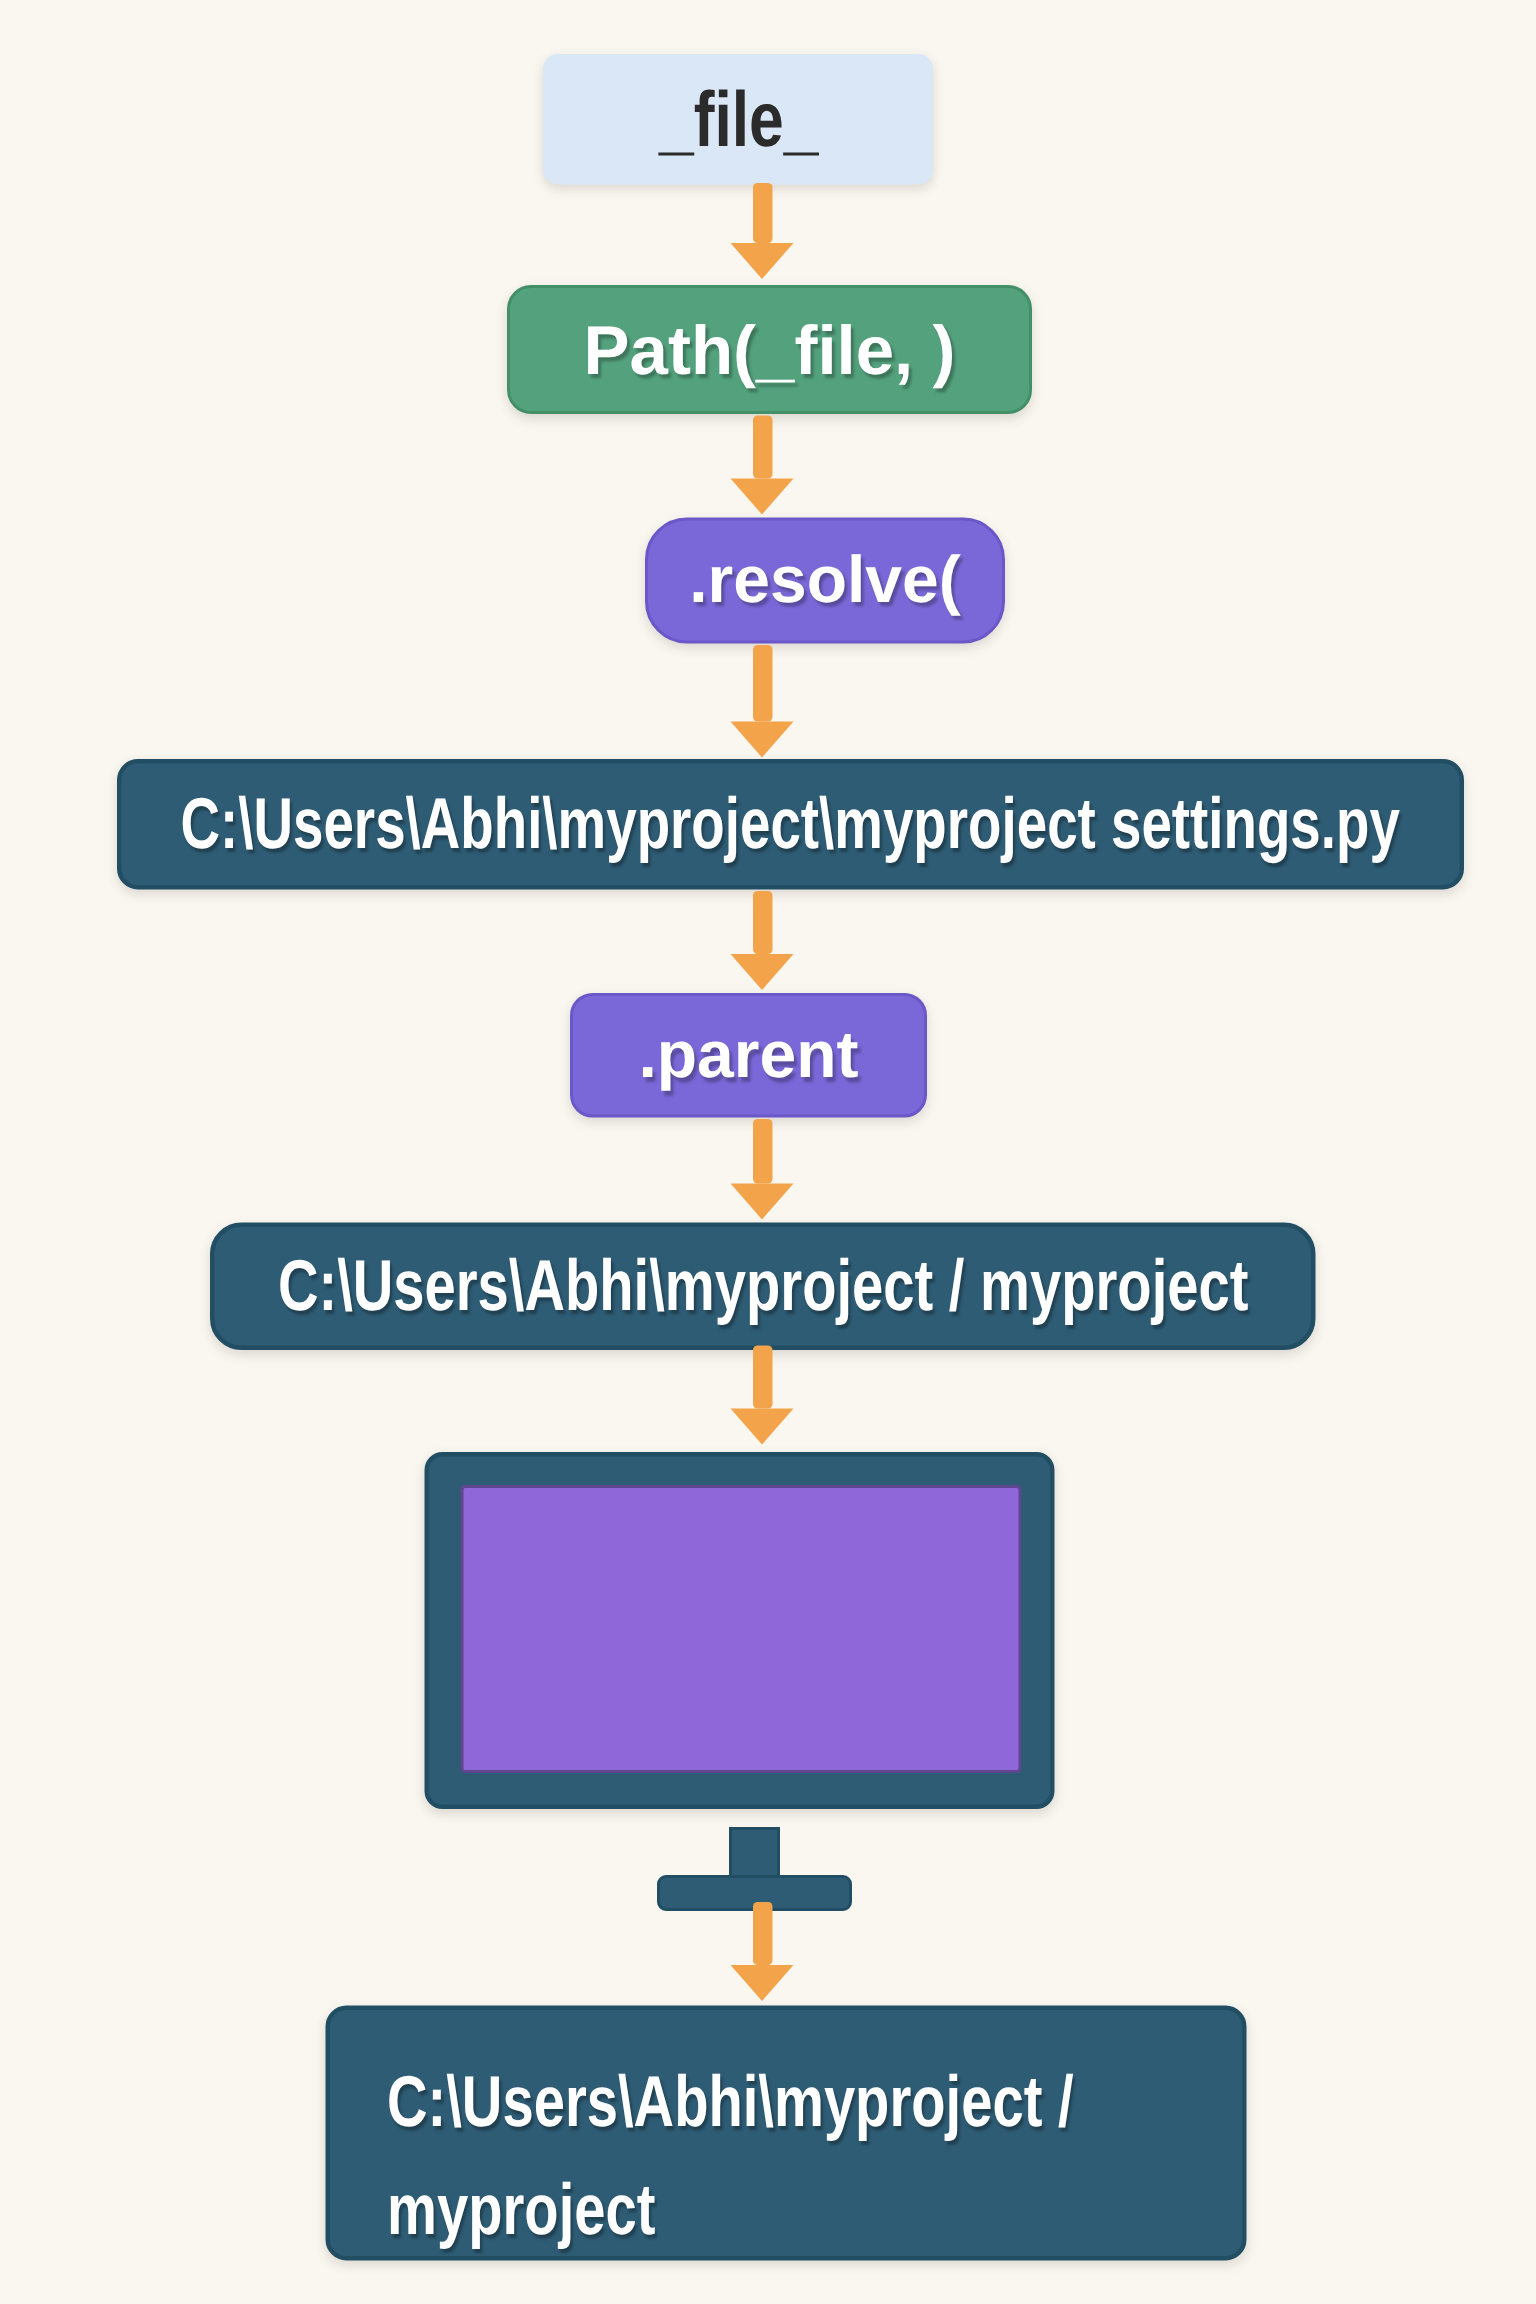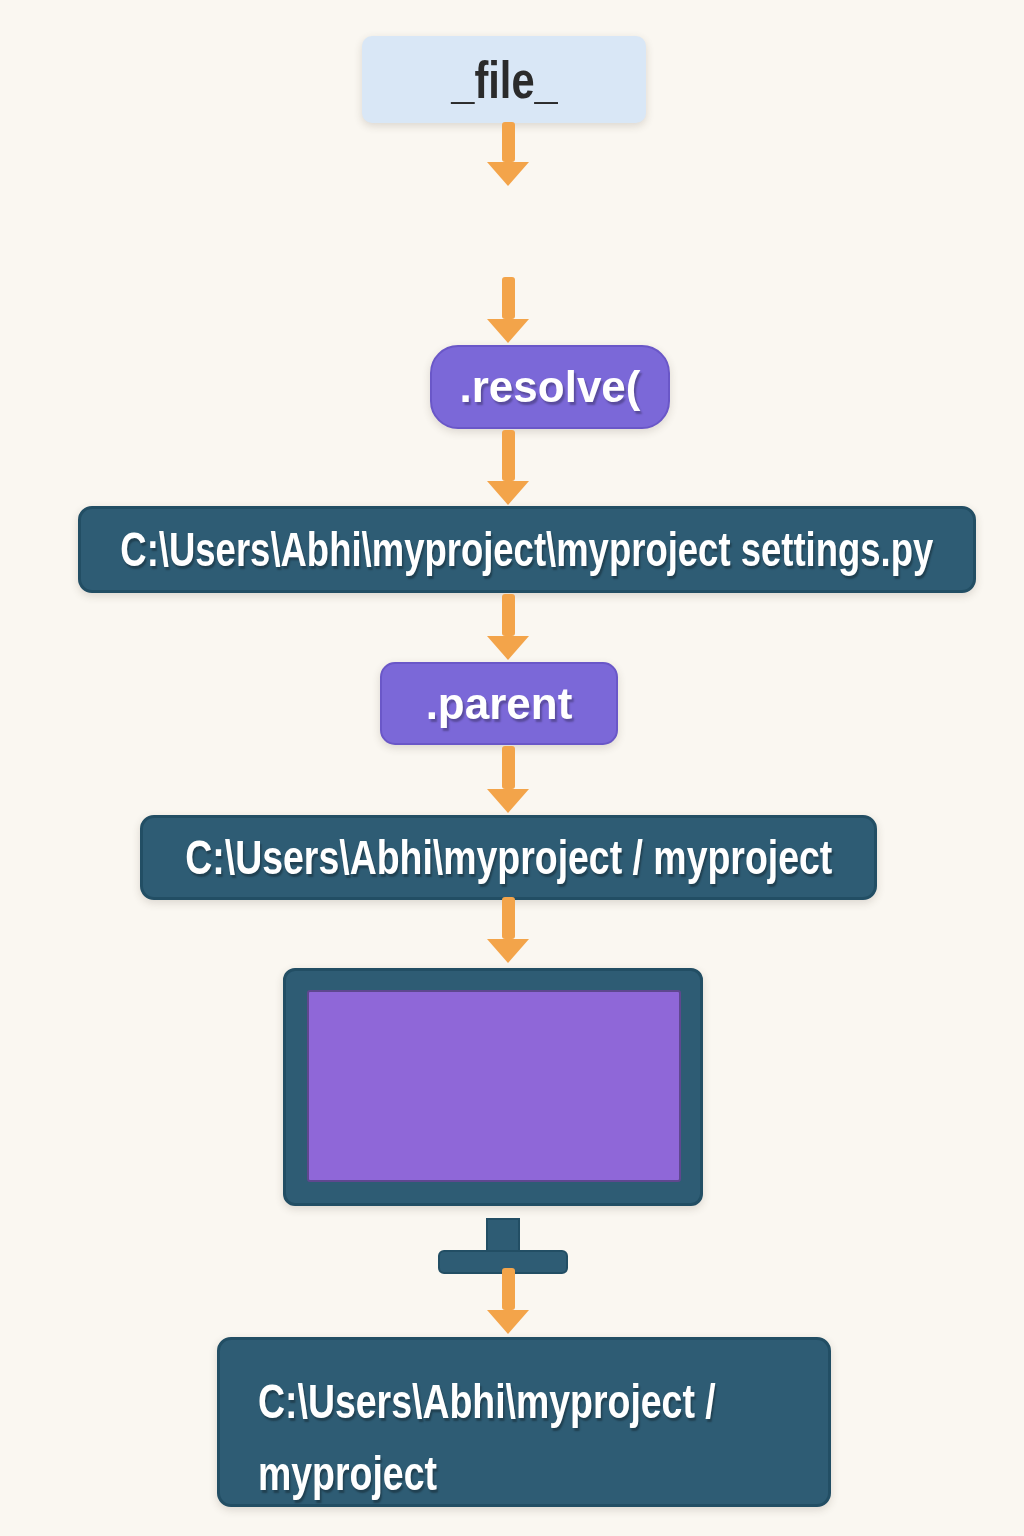--- a/index.html
+++ b/index.html
@@ -12,39 +12,39 @@
   }
   *{margin:0;padding:0;box-sizing:border-box;}
   html,body{width:1024px;height:1536px;overflow:hidden;}
   body{background:var(--background);font-family:"Liberation Sans",sans-serif;}
   .canvas{position:absolute;left:0;top:0;width:1024px;height:1536px;background:var(--background);}
 
   .node{position:absolute;display:flex;align-items:center;justify-content:center;
         white-space:nowrap;box-shadow:0 3px 8px rgba(60,50,40,0.16);}
   .node .txt{display:inline-block;transform-origin:50% 50%;}
 
-  .file-box{left:362px;top:36px;width:284px;height:87px;background:var(--file-box-bg);
+  .file-box{left:362px;top:36px;width:260px;height:87px;background:var(--file-box-bg);
             border-radius:10px;color:var(--file-text);font-size:52px;font-weight:600;}
   .file-box .txt{transform:scaleX(0.8);}
 
   .pill{color:var(--white-text);font-weight:700;
         text-shadow:2px 3px 2px rgba(0,0,0,0.28);}
   .green-box{left:338px;top:190px;width:350px;height:86px;background:var(--green);
              border:2px solid var(--green-border);border-radius:16px;font-size:46px;}
   .resolve-box{left:402px;top:345px;width:240px;height:84px;background:var(--purple);
              border:2px solid var(--purple-border);border-radius:28px;font-size:44px;margin-left:28px;}
   .parent-box{left:380px;top:662px;width:238px;height:83px;background:var(--purple);
              border:2px solid var(--purple-border);border-radius:15px;font-size:44px;}
 
   .teal{background:var(--teal);border:3px solid var(--teal-border);border-radius:14px;
         color:var(--white-text);font-weight:600;font-size:48px;
         text-shadow:2px 3px 2px rgba(0,0,0,0.3);}
   .path1{left:78px;top:506px;width:898px;height:87px;text-align:right;}
   .path1 .txt{transform:scaleX(0.76);}
-  .path2{left:140px;top:815px;width:737px;height:85px;}
+  .path2{left:140px;top:815px;width:737px;height:85px;border-radius:21px;}
   .path2 .txt{transform:scaleX(0.78);}
   .path3{left:198px;top:1337px;width:614px;height:170px;
          display:block;padding:26px 0 0 38px;line-height:72px;margin-left:19px;}
   .path3 .txt{transform-origin:0 50%;transform:scaleX(0.78);}
 
   .arrow{position:absolute;width:44px;display:flex;flex-direction:column;align-items:center;}
   .arrow .stem{width:13px;flex:1;background:var(--arrow-orange);border-radius:3px;}
   .arrow .head{width:0;height:0;border-left:21px solid transparent;
                border-right:21px solid transparent;border-top:24px solid var(--arrow-orange);}
   .a1{left:486px;top:122px;height:64px;}
@@ -72,20 +72,23 @@
 
   <div class="node file-box">
     <span class="txt">_file_</span>
   </div>
 
   <div class="arrow a1">
     <div class="stem"></div>
     <div class="head"></div>
   </div>
 
+  <div class="node pill green-box">
+    <span class="txt">Path(_file, )</span>
+  </div>
 
   <div class="arrow a2">
     <div class="stem"></div>
     <div class="head"></div>
   </div>
 
   <div class="node pill resolve-box">
     <span class="txt">.resolve(</span>
   </div>
 

